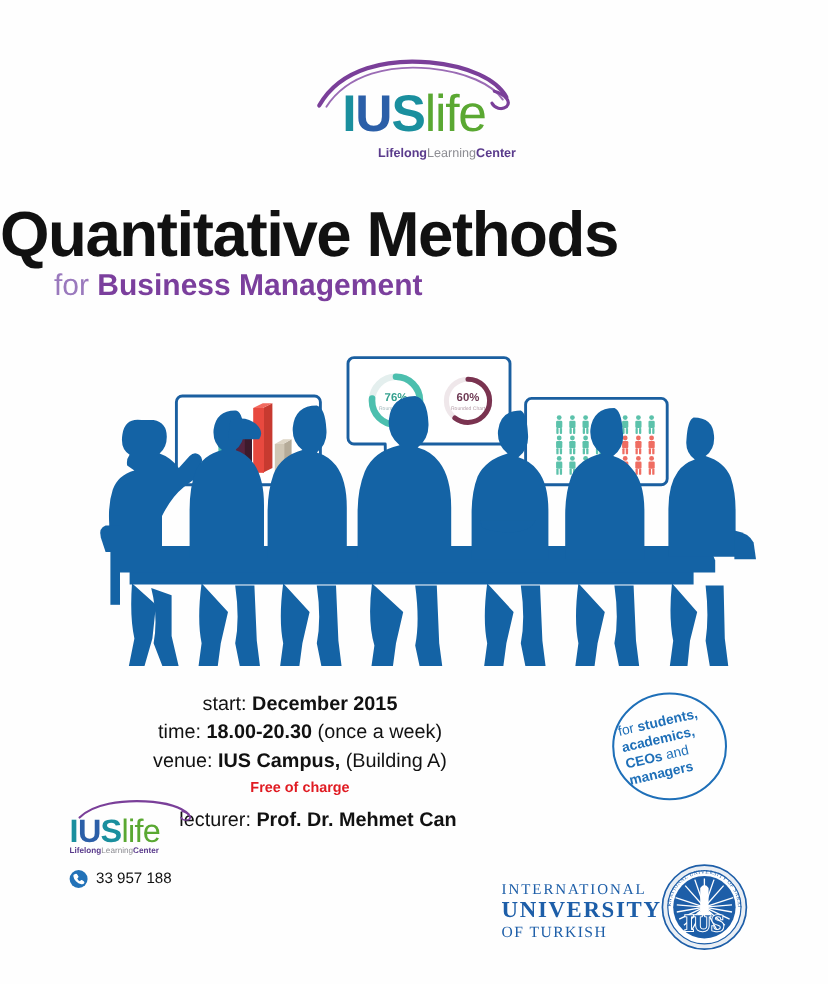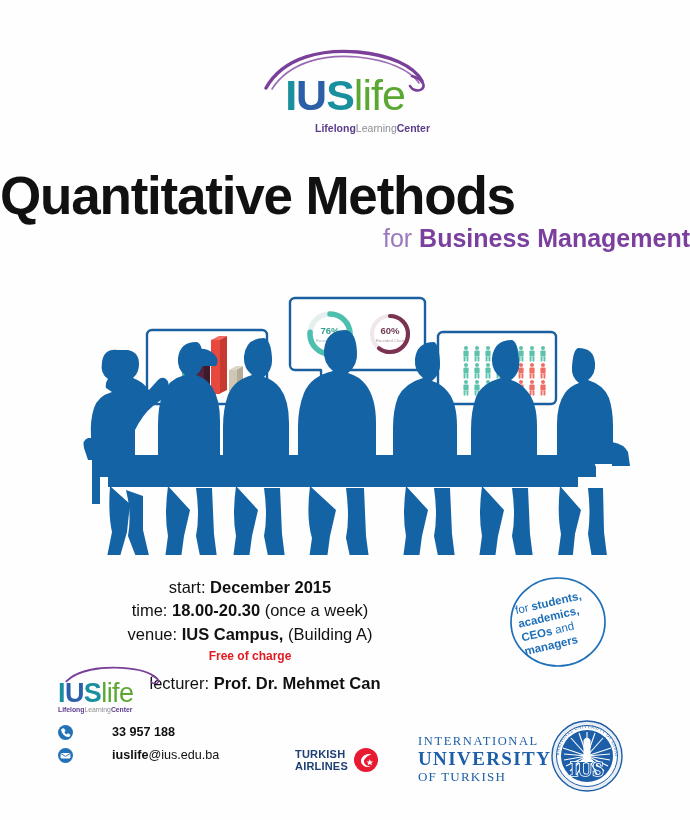--- a/index.html
+++ b/index.html
@@ -22,21 +22,21 @@
   .logo-life{color:#5aa832;font-weight:normal;}
   .logo-sub{position:absolute;left:0;top:74px;width:170px;text-align:right;
     font-size:10.5px;letter-spacing:0px;}
   .ls-b{color:#5a3b8c;font-weight:bold;}
   .ls-n{color:#8d8d93;}
   .ls-c{color:#5a3b8c;font-weight:bold;}
 
   
   .title{position:absolute;left:0;right:0;top:168px;text-align:left;
     font-size:53px;font-weight:bold;color:#111;letter-spacing:-1.2px;line-height:1.05;}
-  .subtitle{position:absolute;left:0;right:0;top:225px;text-align:right;
+  .subtitle{position:absolute;left:0;right:0;top:225px;text-align:left;
     font-size:25px;line-height:1.1;padding-left:45px;}
   .sub-for{color:#9a79bd;font-weight:normal;}
   .sub-bm{color:#7b3f9d;font-weight:bold;}
 
   
   .illus{position:absolute;left:0;top:290px;width:690px;height:265px;}
 
   
   .details{position:absolute;left:0;top:576px;width:500px;text-align:center;
     font-size:16.5px;color:#111;line-height:1.42;}
@@ -61,21 +61,21 @@
   .fl-word{position:absolute;left:0;top:14px;width:112px;font-size:27px;
     font-weight:bold;letter-spacing:-0.6px;line-height:1;}
   .fl-sub{position:absolute;left:0;top:40px;width:112px;font-size:6.8px;}
 
   .contact{position:absolute;left:58px;top:722px;width:260px;}
   .c-row{display:flex;align-items:center;height:20.5px;margin-bottom:2.5px;}
   .c-ico{width:15px;height:15px;border-radius:50%;background:#2272b8;
     margin-right:7px;flex:0 0 15px;position:relative;}
   .c-ico svg{position:absolute;left:0;top:0;}
   .c-txt{font-size:12.6px;color:#111;white-space:nowrap;}
-  .c-txt b{font-weight:bold;margin-left:32px;}
+  .c-txt b{font-weight:normal;}
   .c-txt span{font-weight:normal;}
 
   .sponsors{position:absolute;left:295px;top:728px;width:340px;height:66px;}
   .ta{position:absolute;left:0;top:16px;width:105px;height:32px;display:flex;align-items:center;}
   .ta-txt{font-size:11px;font-weight:bold;color:#1d3f73;line-height:1.12;letter-spacing:0.2px;}
   .ta-mark{width:26px;height:26px;margin-left:5px;}
   .ius-name{position:absolute;left:123px;top:6px;width:160px;text-align:left;
     font-family:"Liberation Serif","DejaVu Serif",serif;color:#1d5ea8;line-height:1.14;}
   .ius-n1{font-size:12.5px;letter-spacing:1.6px;}
   .ius-n2{font-size:19px;font-weight:bold;letter-spacing:1.4px;}
@@ -416,43 +416,23 @@
 
   <div class="contact">
     <div class="c-row">
       <span class="c-ico">
         <svg width="15" height="15" viewBox="0 0 15 15">
             <path d="M4.6 3.4 q1.2 -0.6 1.9 0.5 l0.8 1.4 q0.4 0.7 -0.3 1.2 l-0.6 0.5 q0.6 1.6 2.2 2.4 l0.5 -0.7 q0.5 -0.7 1.2 -0.3 l1.5 0.9 q1 0.7 0.3 1.8 q-0.8 1.1 -2.3 0.8 q-2.6 -0.5 -4.5 -2.5 q-1.9 -2 -2.2 -4.4 q-0.2 -1.3 1.5 -1.6 z" fill="#ffffff"></path>
           </svg>
       </span>
       <span class="c-txt"><b>33 957 188</b><span></span></span>
     </div>
-    <div class="c-row">
-      <span class="c-ico">
-        <svg width="15" height="15" viewBox="0 0 15 15">
-            <rect x="2.6" y="5" width="9.8" height="5.6" rx="1.4" fill="#ffffff"></rect>
-            <path d="M3 5.6 L7.5 8.4 L12 5.6" fill="none" stroke="#2272b8" stroke-width="0.9"></path>
-          </svg>
-      </span>
-      <span class="c-txt"><b>iuslife</b><span>@ius.edu.ba</span></span>
-    </div>
   </div>
 
   <div class="sponsors">
-    <div class="ta">
-      <div class="ta-txt">
-        <div>TURKISH</div>
-        <div>AIRLINES</div>
-      </div>
-      <svg class="ta-mark" viewBox="0 0 26 26">
-        <circle cx="13" cy="13" r="12" fill="#e81932"></circle>
-        <path d="M18.5 7.2 q-6.4 -1.2 -9.4 3.4 q-2.8 4.4 1.2 7.8 q3.6 3 8.2 0.6 q-4.6 0.8 -6.6 -2 q-2 -2.8 0.2 -5.6 q2.2 -2.8 6.4 -4.2 z" fill="#ffffff"></path>
-        <path d="M16.8 12.2 l1 2.2 l2.4 0.1 l-1.9 1.4 l0.6 2.3 l-2.1 -1.3 l-2.1 1.3 l0.6 -2.3 l-1.9 -1.4 l2.4 -0.1 z" fill="#ffffff"></path>
-      </svg>
-    </div>
 
     <div class="ius-name">
       <div class="ius-n1">INTERNATIONAL</div>
       <div class="ius-n2">UNIVERSITY</div>
       <div class="ius-n3">OF TURKISH</div>
     </div>
   </div>
 
   <svg class="seal" viewBox="0 0 76 76">
     <defs>

